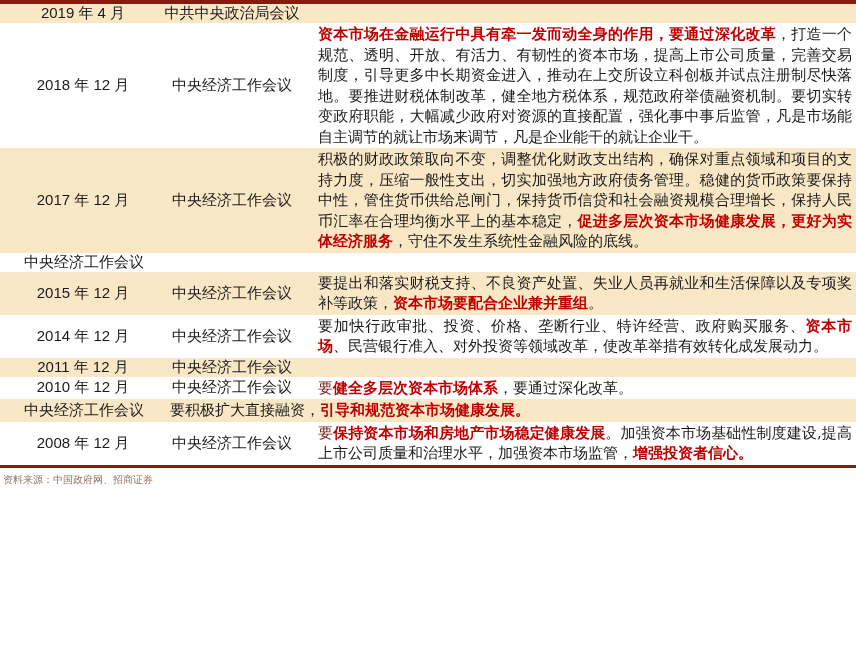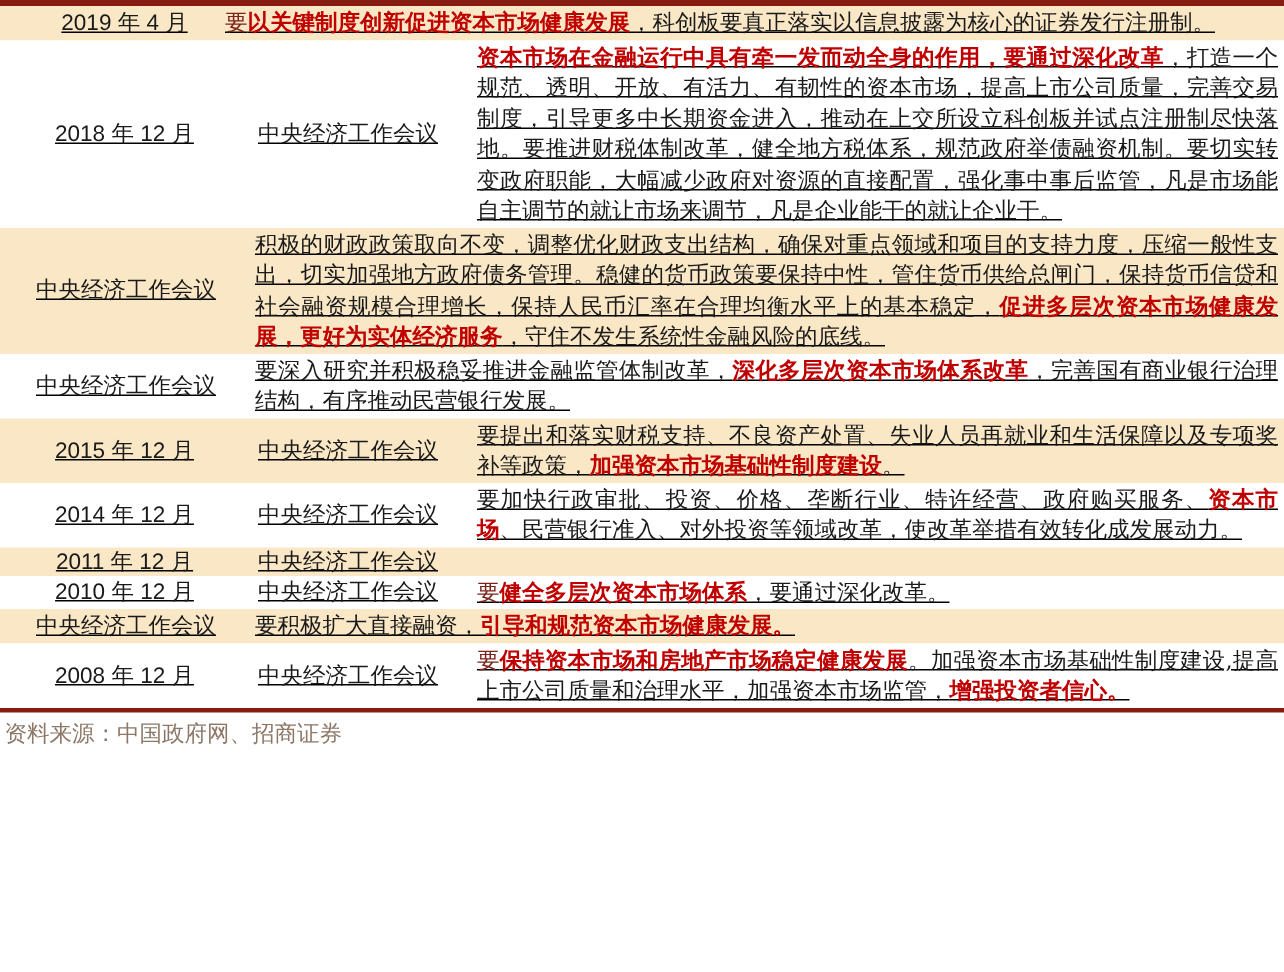--- a/index.html
+++ b/index.html
@@ -6,21 +6,20 @@
   html, body {
     width: 856px; height: 648px;
     background: #ffffff;
     font-family: "DejaVu Serif", serif;
     overflow: hidden;
   }
   .policy-table {
     width: 856px;
     border-top: 4px solid #871b10;
     border-bottom: 3px solid #871b10;
-    text-decoration: underline;
   }
   .row {
     display: flex;
     align-items: stretch;
     width: 100%;
   }
   .row.cream { background: #fae7c5; }
   .row.white { background: #ffffff; }
   .cell {
     display: flex;
@@ -50,52 +49,52 @@
     font-size: 15px;
     line-height: 20.5px;
     color: #1a1a1a;
     text-align: justify;
     padding: 1px 4px 1px 2px;
   }
   .seg-normal { color: #1a1a1a; }
   .seg-red { color: #c00000; font-weight: bold; }
   .seg-darkred { color: #7a241c; }
   .source-note {
-    font-size: 15px;
+    font-size: 10px;
     color: #8d7767;
     padding: 5px 0 0 3px;
     font-family: Liberation Serif, serif;
   }
 </style>
 </head>
 <body>
 
 <div class="policy-table">
   <div>
       <div class="row cream">
         <div class="cell date">2019 年 4 月</div>
-        <div class="cell content"><span class="seg-darkred">要</span><span class="seg-red">以关键制度创新促进资本市场健康发展</span><span class="seg-normal">，科创板要真正落实以信息披露为核心的证券发行注册制。</span></div>
+        <div class="cell meeting">中共中央政治局会议</div>
       </div>
       <div class="row white">
         <div class="cell date">2018 年 12 月</div>
         <div class="cell meeting">中央经济工作会议</div>
         <div class="cell content"><span class="seg-red">资本市场在金融运行中具有牵一发而动全身的作用，要通过深化改革</span><span class="seg-normal">，打造一个规范、透明、开放、有活力、有韧性的资本市场，提高上市公司质量，完善交易制度，引导更多中长期资金进入，推动在上交所设立科创板并试点注册制尽快落地。要推进财税体制改革，健全地方税体系，规范政府举债融资机制。要切实转变政府职能，大幅减少政府对资源的直接配置，强化事中事后监管，凡是市场能自主调节的就让市场来调节，凡是企业能干的就让企业干。</span></div>
       </div>
       <div class="row cream">
+        <div class="cell date">2017 年 12 月</div>
         <div class="cell meeting">中央经济工作会议</div>
         <div class="cell content"><span class="seg-normal">积极的财政政策取向不变，调整优化财政支出结构，确保对重点领域和项目的支持力度，压缩一般性支出，切实加强地方政府债务管理。稳健的货币政策要保持中性，管住货币供给总闸门，保持货币信贷和社会融资规模合理增长，保持人民币汇率在合理均衡水平上的基本稳定，</span><span class="seg-red">促进多层次资本市场健康发展，更好为实体经济服务</span><span class="seg-normal">，守住不发生系统性金融风险的底线。</span></div>
       </div>
       <div class="row white">
         <div class="cell meeting">中央经济工作会议</div>
-        <div class="cell content"><span class="seg-normal">要深入研究并积极稳妥推进金融监管体制改革，</span><span class="seg-red">深化多层次资本市场体系改革</span><span class="seg-normal">，完善国有商业银行治理结构，有序推动民营银行发展。</span></div>
       </div>
       <div class="row cream">
         <div class="cell date">2015 年 12 月</div>
         <div class="cell meeting">中央经济工作会议</div>
-        <div class="cell content"><span class="seg-normal">要提出和落实财税支持、不良资产处置、失业人员再就业和生活保障以及专项奖补等政策，</span><span class="seg-red">加强资本市场基础性制度建设</span><span class="seg-normal">。</span></div>
+        <div class="cell content"><span class="seg-normal">要提出和落实财税支持、不良资产处置、失业人员再就业和生活保障以及专项奖补等政策，</span><span class="seg-red">资本市场要配合企业兼并重组</span><span class="seg-normal">。</span></div>
       </div>
       <div class="row white">
         <div class="cell date">2014 年 12 月</div>
         <div class="cell meeting">中央经济工作会议</div>
         <div class="cell content"><span class="seg-normal">要加快行政审批、投资、价格、垄断行业、特许经营、政府购买服务、</span><span class="seg-red">资本市场</span><span class="seg-normal">、民营银行准入、对外投资等领域改革，使改革举措有效转化成发展动力。</span></div>
       </div>
       <div class="row cream">
         <div class="cell date">2011 年 12 月</div>
         <div class="cell meeting">中央经济工作会议</div>
       </div>

